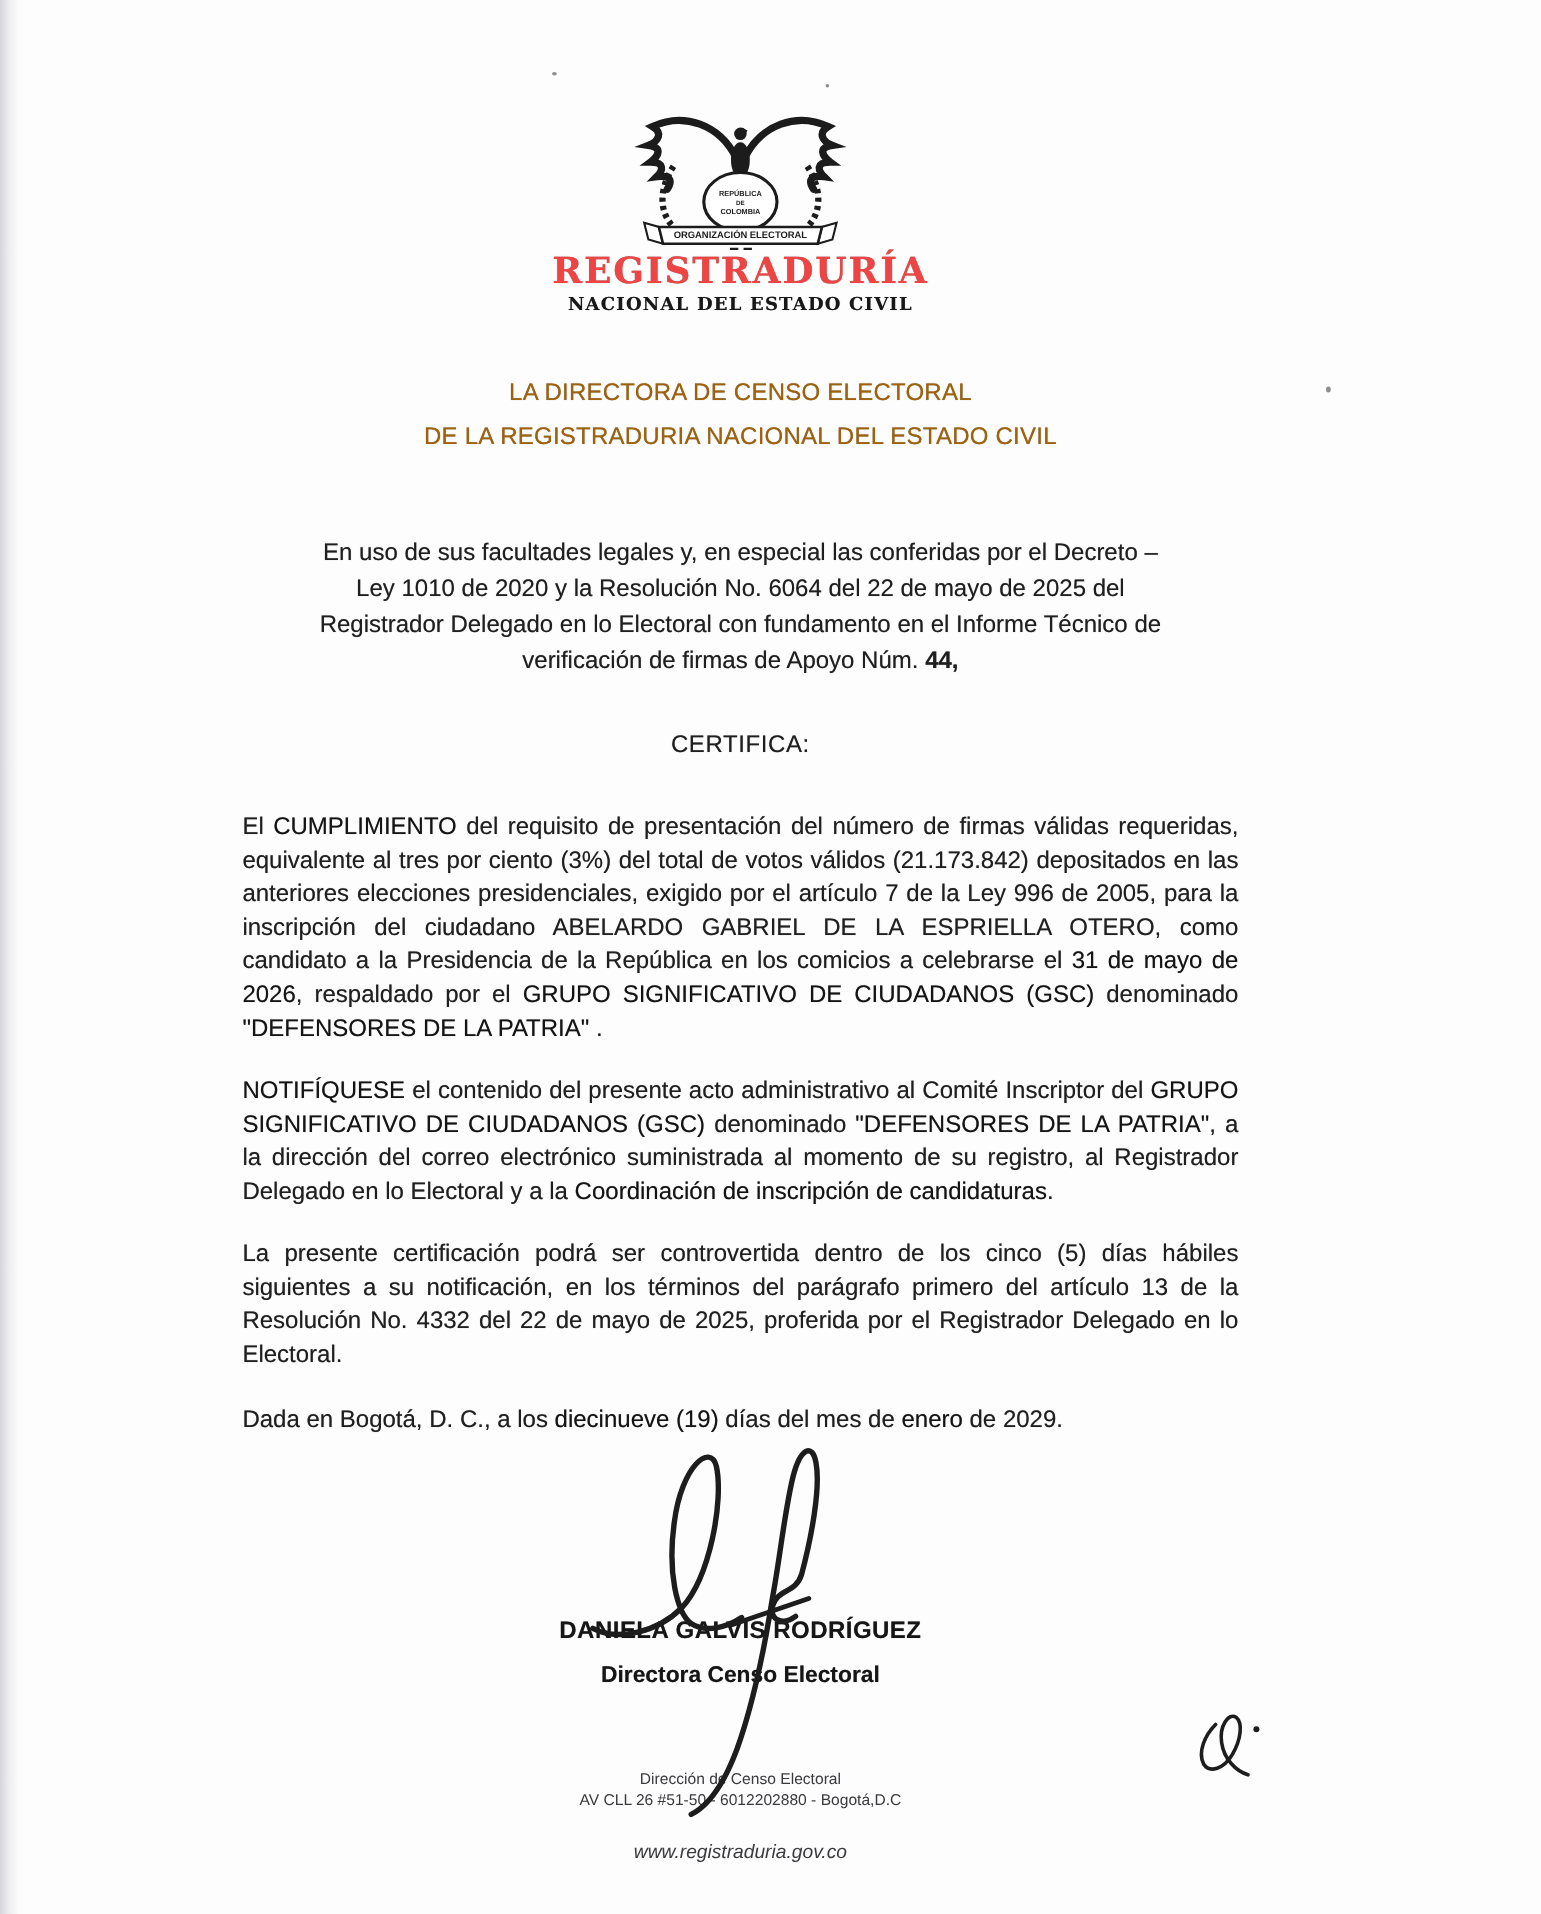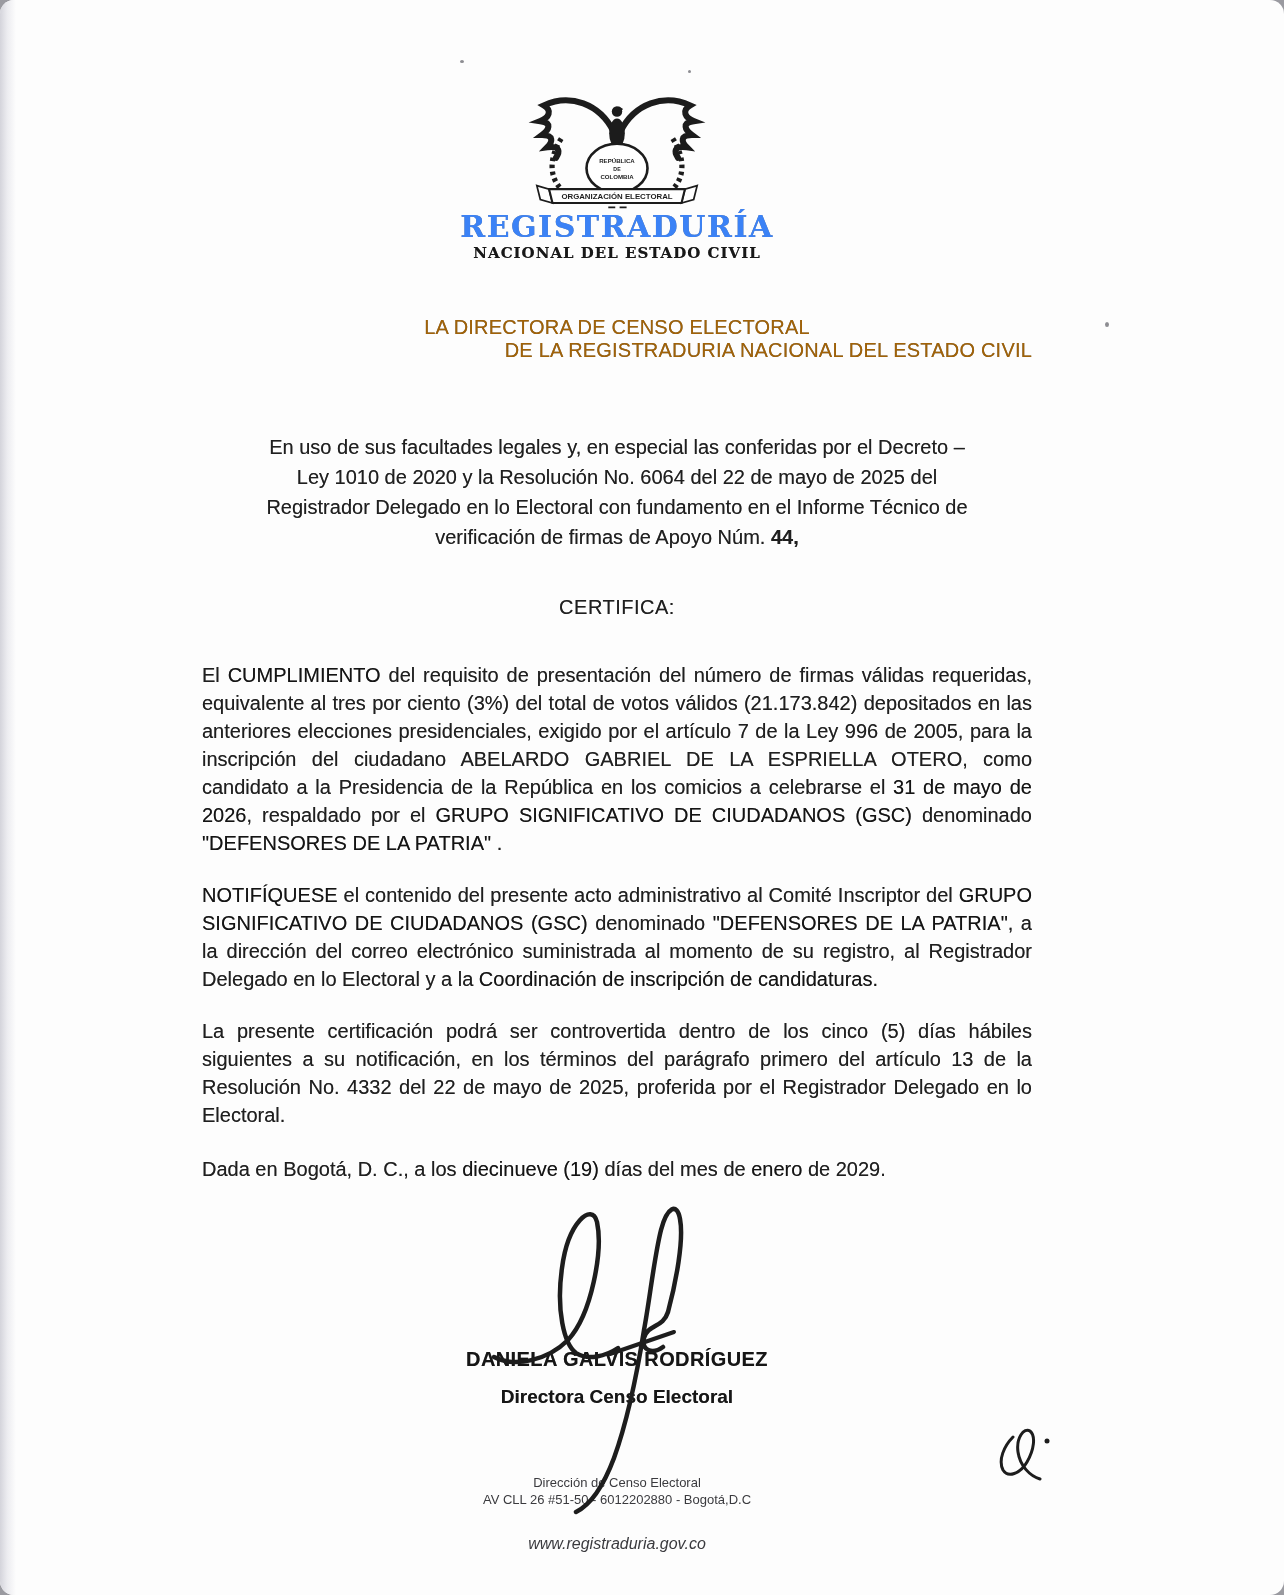--- a/index.html
+++ b/index.html
@@ -4,45 +4,44 @@
 <style>
   html,body{margin:0;padding:0;background:#9a9aa0;}
   .page{
     position:relative;
     width:1284px;height:1595px;
     margin:0 auto;
     background:#fdfdfd;
     overflow:hidden;
     font-family:"Liberation Sans", sans-serif;
     color:#1f1f1f;
-    border-radius:14px;
   }
   .edge-shadow{
     position:absolute;left:0;top:0;bottom:0;width:16px;
     background:linear-gradient(90deg,#d4d4db 0%,#ececf0 45%,#fdfdfd 100%);
   }
   .content{position:absolute;left:202px;top:0;width:830px;}
   .scan-text{text-shadow:0 0 .6px rgba(20,20,20,.55);}
 
   
   .logo-wrap{margin-top:88px;text-align:center;}
   .crest{display:block;margin:0 auto;}
   .org-name{
     font-family:"DejaVu Serif", serif;font-weight:700;
-    font-size:30px;letter-spacing:1.5px;line-height:34px;color:#3b82f6;
+    font-size:30px;letter-spacing:1.5px;line-height:34px;color:#ef4444;
   }
   .org-sub{
     font-family:"DejaVu Serif", serif;font-weight:700;
     font-size:15px;letter-spacing:1px;line-height:18px;color:#181818;
   }
 
   
   .doc-header{margin-top:54px;text-align:center;}
   .doc-header .h{font-size:20px;font-weight:400;letter-spacing:.2px;color:#a16207;}
-  .doc-header .h + .h{text-align:right;}
+  .doc-header .h + .h{margin-top:14px;}
 
   
   .intro{margin-top:70px;text-align:center;font-size:20px;line-height:30px;}
 
   .certifica{margin-top:44px;text-align:center;font-size:20px;font-weight:400;letter-spacing:.5px;}
 
   
   .para{
     margin:0;font-size:20px;line-height:28px;
     text-align:justify;text-justify:inter-word;

